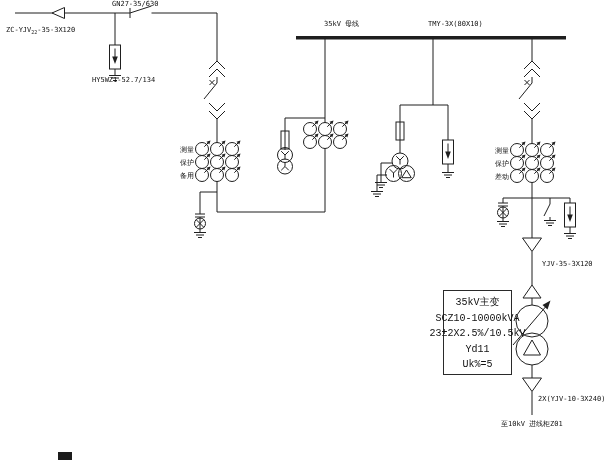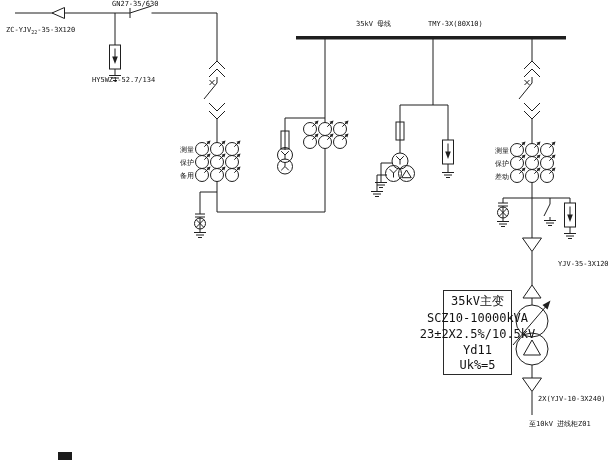--- a/index.html
+++ b/index.html
@@ -6,21 +6,21 @@
   #canvas{position:relative;width:615px;height:461px;background:#ffffff;overflow:hidden;
           font-family:"DejaVu Sans Mono","DejaVu Sans",sans-serif;color:#111;}
   svg{position:absolute;left:0;top:0;}
   .ln{stroke:#1f1f1f;stroke-width:1;fill:none;stroke-linecap:butt;}
   .fw{stroke:#1f1f1f;stroke-width:1;fill:#ffffff;}
   .fb{fill:#1f1f1f;stroke:none;}
   .lbl{position:absolute;font-size:7px;line-height:9px;white-space:nowrap;color:#111;}
   .lbl sub{font-size:5px;}
   .specbox{position:absolute;left:443px;top:290px;width:67px;height:83px;border:1px solid #2a2a2a;
            display:flex;flex-direction:column;justify-content:space-evenly;align-items:center;
-           font-size:12px;text-align:center;}
+           font-size:10px;text-align:center;font-family:Liberation Mono, monospace;}
   .specbox div{white-space:nowrap;}
   text{font-family:"DejaVu Sans","Liberation Sans",sans-serif;font-size:7px;fill:#111;stroke:none;}
   .artifact{position:absolute;left:58px;top:452px;width:14px;height:8px;background:#1c1c1c;}
 </style>
 </head>
 <body>
 
 <div id="canvas">
 
 <svg width="615" height="461" viewBox="0 0 615 461">
@@ -176,25 +176,25 @@
 
   <g>
     <path class="ln" d="M532,365 V378 M532,391.5 V415"></path>
     <use href="#triD" x="532" y="378"></use>
   </g>
 </svg>
 
 <div class="lbl" style="left:112px;top:0px;">GN27-35/630</div>
 <div class="lbl" style="left:6px;top:26px;"><span>ZC-YJV</span><sub>22</sub><span>-35-3X120</span></div>
 <div class="lbl" style="left:92px;top:76px;">HY5WZ1-52.7/134</div>
-<div class="lbl" style="left:356px;top:20px;text-align:center;">35kV 母线</div>
+<div class="lbl" style="left:324px;top:20px;text-align:center;">35kV 母线</div>
 <div class="lbl" style="left:412px;top:20px;margin-left:16px;">TMY-3X(80X10)</div>
-<div class="lbl" style="left:542px;top:260px;margin-left:16px;">YJV-35-3X120</div>
+<div class="lbl" style="left:542px;top:260px;">YJV-35-3X120</div>
 <div class="lbl" style="left:538px;top:395px;">2X(YJV-10-3X240)</div>
-<div class="lbl" style="left:501px;top:420px;margin-left:28px;">至10kV  进线柜Z01</div>
+<div class="lbl" style="left:501px;top:420px;">至10kV  进线柜Z01</div>
 
 <div class="specbox">
   <div>35kV主变</div>
   <div>SCZ10-10000kVA</div>
   <div>23±2X2.5%/10.5kV</div>
   <div>Yd11</div>
   <div>Uk%=5</div>
 </div>
 
 <div class="artifact"></div>

